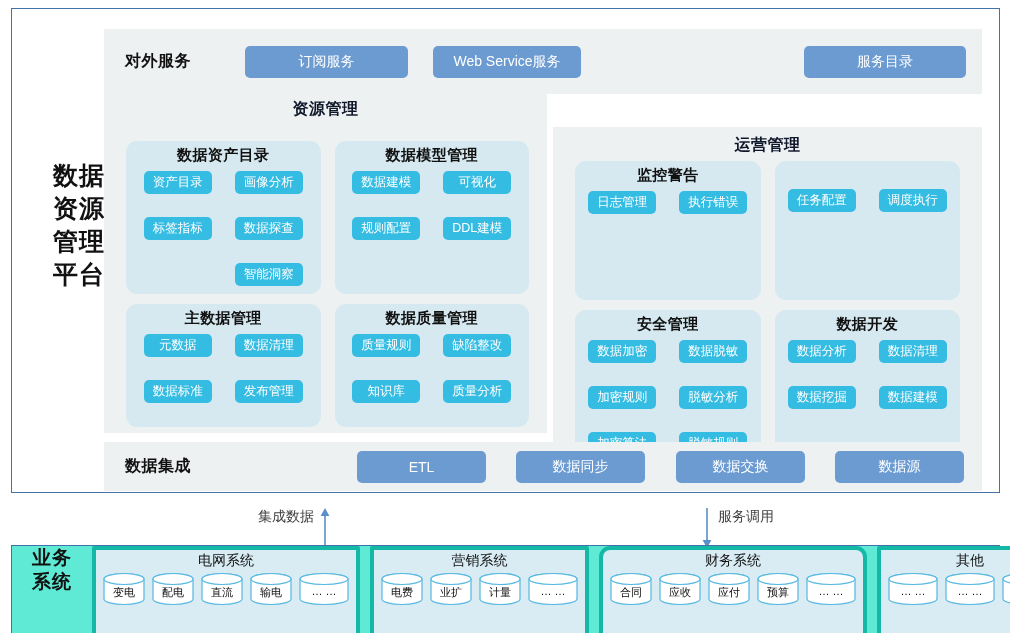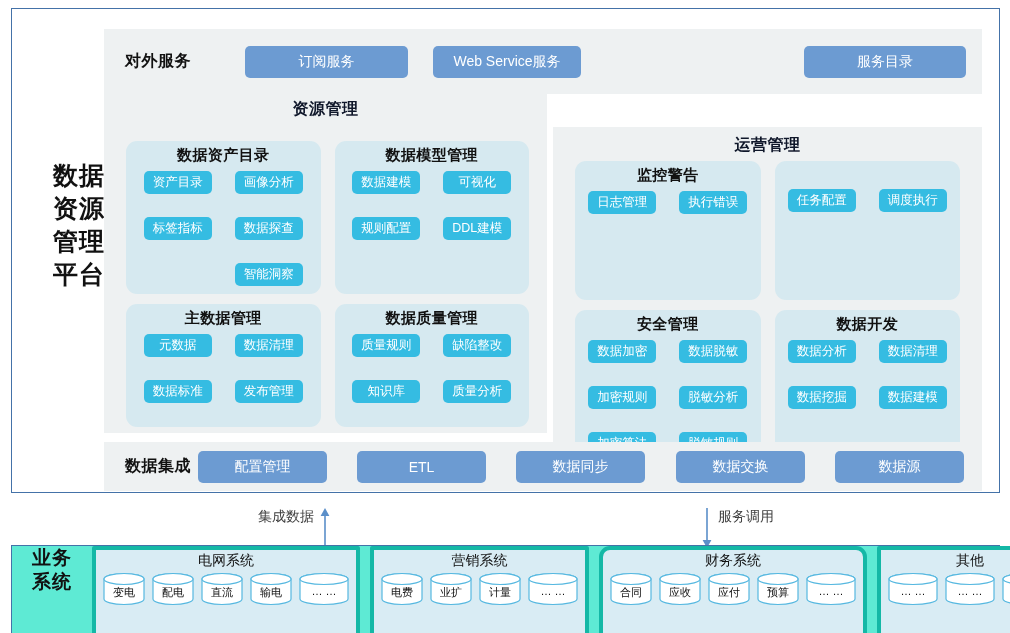--- a/index.html
+++ b/index.html
@@ -309,21 +309,20 @@
             <div class="chip">数据挖掘</div>
             <div class="chip">数据建模</div>
           </div>
         </div>
 
       </div>
     </div>
 
     <div class="band-di">
       <div class="band-title" style="width:108px;text-align:center;">数据集成</div>
-      <div class="btn-blue" style="position:absolute;left:94px;width:129px;">配置管理</div>
       <div class="btn-blue" style="position:absolute;left:253px;width:129px;">ETL</div>
       <div class="btn-blue" style="position:absolute;left:412px;width:129px;">数据同步</div>
       <div class="btn-blue" style="position:absolute;left:572px;width:129px;">数据交换</div>
       <div class="btn-blue" style="position:absolute;left:731px;width:129px;">数据源</div>
     </div>
 
   </div>
 
   <div class="conn conn-up">
     <span>集成数据</span>

